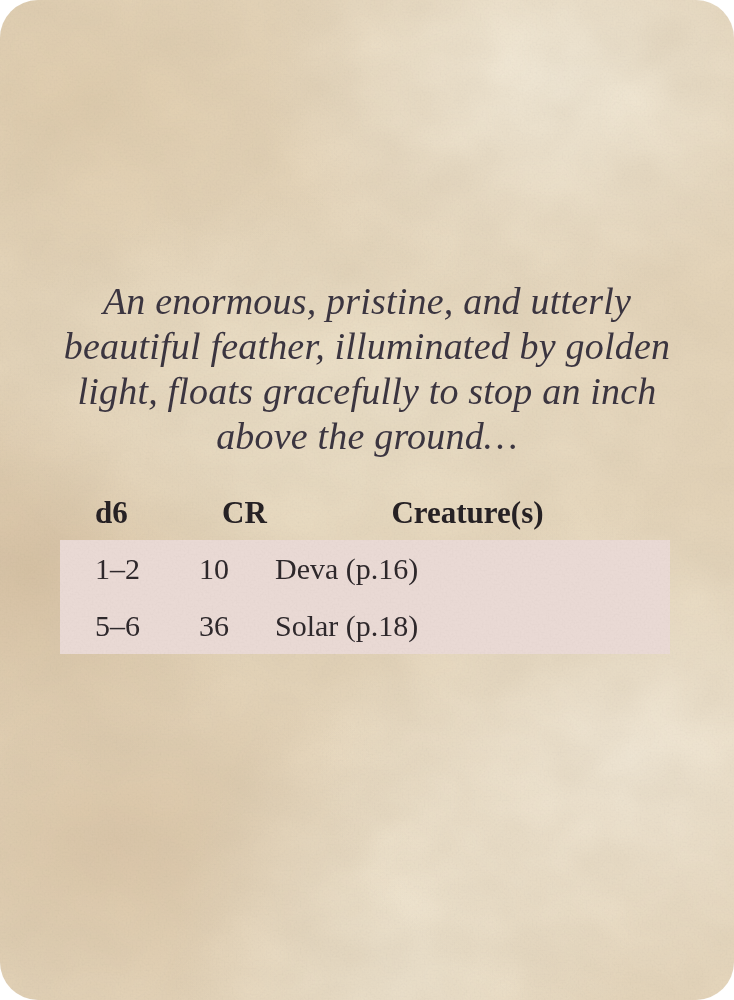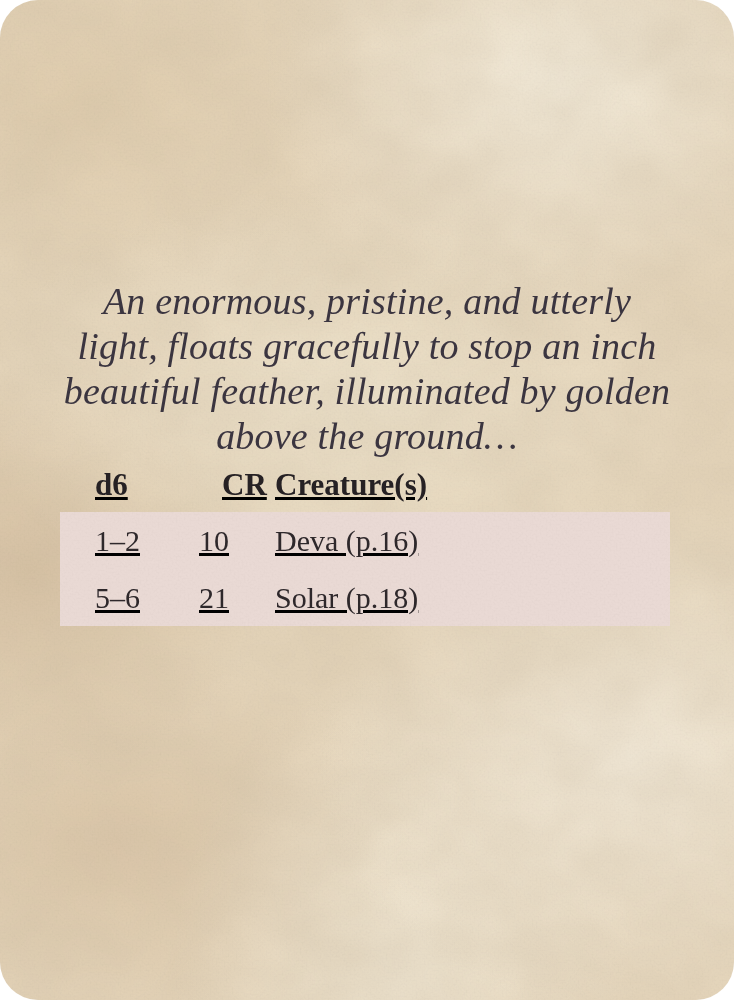--- a/index.html
+++ b/index.html
@@ -50,45 +50,44 @@
     font-style: italic;
     font-size: 38px;
     line-height: 45px;
     color: #3b3540;
     letter-spacing: 0.2px;
   }
 
   
   .enc-table {
     position: absolute;
-    top: 458px;
+    top: 486px;
     left: 60px;
     width: 610px;
-    text-decoration: underline;
   }
   .row {
     display: grid;
     grid-template-columns: 130px 85px 1fr;
     align-items: center;
     height: 57px;
     font-size: 30px;
     color: #2e282b;
   }
   .row.header {
     height: 54px;
     font-weight: bold;
     font-size: 31px;
     color: #262124;
   }
   .row.stripe { background: #ebdbd6; }
   .c1 { padding-left: 35px; }
   .row.header .c2 { padding-left: 0; margin-left: 32px; }
   .c2 { padding-left: 9px; }
   .c3 { padding-left: 0; }
-  .row.header .c3 { padding-right: 10px; }
+  .row.header .c3 { text-align: center; padding-right: 10px; }
 </style>
 </head>
 <body>
 
 <div class="card">
 
   <svg class="layer" width="734" height="1000" xmlns="http://www.w3.org/2000/svg">
     <filter id="mottle" x="0" y="0" width="100%" height="100%">
       <feTurbulence type="fractalNoise" baseFrequency="0.011 0.013" numOctaves="3" seed="7" stitchTiles="stitch"></feTurbulence>
       <feColorMatrix type="matrix" values="0 0 0 0 0.60
@@ -96,42 +95,42 @@
                 0 0 0 0 0.36
                 0.45 0 0 0 -0.06"></feColorMatrix>
     </filter>
     <rect width="734" height="1000" filter="url(#mottle)"></rect>
   </svg>
 
   <div class="content">
 
     <div class="flavor">
       <div>An enormous, pristine, and utterly</div>
+      <div>beautiful feather, illuminated by golden</div>
       <div>light, floats gracefully to stop an inch</div>
-      <div>beautiful feather, illuminated by golden</div>
       <div>above the ground…</div>
     </div>
 
     <div class="enc-table">
       <div class="row header">
         <span class="c1">d6</span>
         <span class="c2">CR</span>
         <span class="c3">Creature(s)</span>
       </div>
 
       <div class="row stripe">
         <span class="c1">1–2</span>
         <span class="c2">10</span>
         <span class="c3">Deva (p.16)</span>
       </div>
 
 
       <div class="row stripe">
         <span class="c1">5–6</span>
-        <span class="c2">21</span>
+        <span class="c2">36</span>
         <span class="c3">Solar (p.18)</span>
       </div>
     </div>
 
   </div>
 
   <svg class="layer grain" width="734" height="1000" xmlns="http://www.w3.org/2000/svg">
     <filter id="grain" x="0" y="0" width="100%" height="100%">
       <feTurbulence type="fractalNoise" baseFrequency="0.5" numOctaves="2" seed="3" stitchTiles="stitch"></feTurbulence>
       <feColorMatrix type="saturate" values="0"></feColorMatrix>

